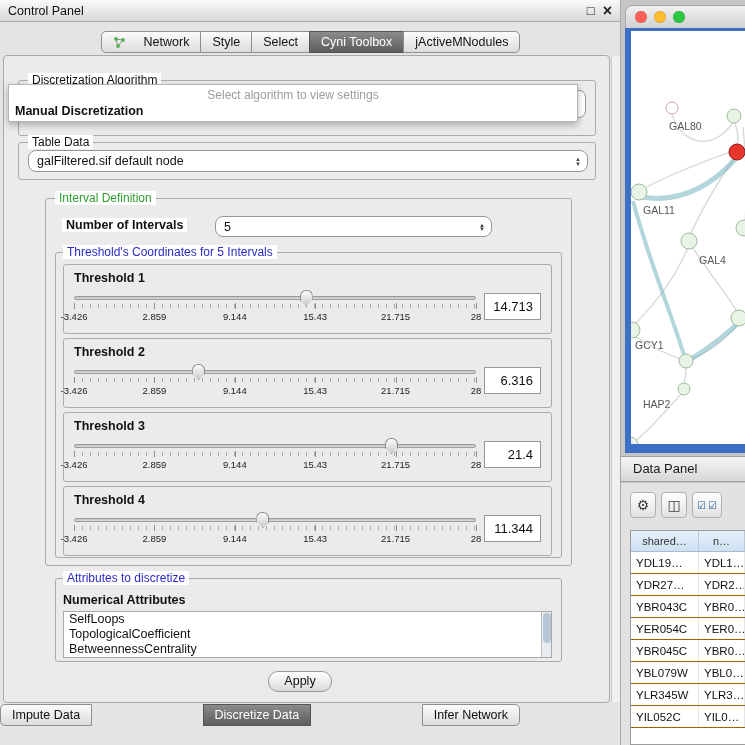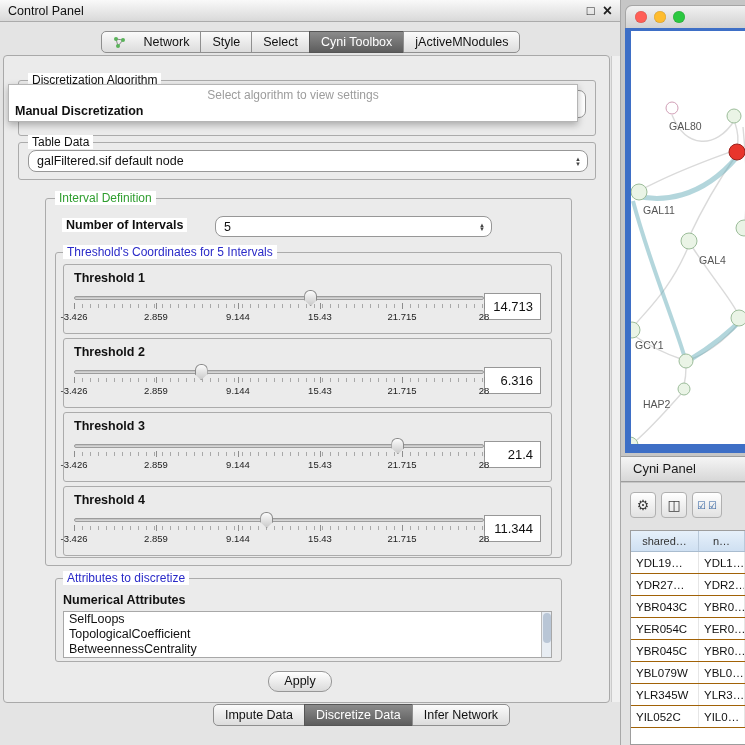--- a/index.html
+++ b/index.html
@@ -46,21 +46,21 @@
                 box-shadow:0 3px 7px rgba(0,0,0,.28);z-index:40;padding-bottom:2px}
   #algo-placeholder{font-size:12px;color:#9c9c9c;text-align:center;padding:3px 0 1px 0}
   .dd-option{font-size:12.5px;padding:1px 6px;height:16px;line-height:15px}
   .dd-option:first-child{font-weight:bold}
 
   
   .th-block{position:absolute;left:63px;width:489px;height:70px;border:1px solid #ababab;border-radius:3px;
             background:#ebebeb;padding:6px 10px;z-index:3}
   .th-label{font-weight:bold;font-size:12.5px}
   .th-row{display:flex;align-items:center;margin-top:2px}
-  .slider{position:relative;flex:1;height:38px;margin-right:0}
+  .slider{position:relative;flex:1;height:38px;margin-right:8px}
   .track{position:absolute;left:0;right:0;top:9px;height:4px;background:linear-gradient(#bdbdbd,#dedede);
          border:1px solid #9c9c9c;border-radius:3px}
   .thumb{position:absolute;top:3px;width:13px;height:16px;background:linear-gradient(#ffffff,#c7c7c7);
          box-shadow:inset 0 0 0 1px #898989;border-radius:6px 6px 2px 2px;
          clip-path:polygon(0 0,100% 0,100% 62%,50% 100%,0 62%);z-index:4}
   .minticks{position:absolute;left:0;right:0;top:17px;height:4px;
             background:repeating-linear-gradient(90deg,#a8a8a8 0 1px,transparent 1px 8px)}
   .mt{position:absolute;top:16px;width:1px;height:6px;background:#8d8d8d}
   .tl{position:absolute;top:24px;font-size:9.5px;color:#222;transform:translateX(-50%);white-space:nowrap}
   .valbox{width:57px;height:27px;background:#fff;border:1px solid #979797;font-size:13px;line-height:25px;
@@ -71,21 +71,21 @@
   #attr-list{position:absolute;left:63px;top:611px;width:489px;height:47px;background:#fff;border:1px solid #a8a8a8;
              overflow:hidden;z-index:3;padding-left:5px}
   .attr-item{font-size:12.5px;height:15px;line-height:15px;white-space:nowrap}
   #attr-scroll{position:absolute;left:541px;top:612px;width:10px;height:45px;background:#e8edf3;
                border-left:1px solid #bbb;z-index:4}
   #attr-thumb{position:absolute;left:1px;top:1px;width:8px;height:30px;background:#b9c6d6;border-radius:4px}
 
   #apply-btn{position:absolute;left:268px;top:671px;width:64px;height:21px;background:linear-gradient(#ffffff,#dadada);
              border:1px solid #979797;border-radius:10px;font-size:12.5px;text-align:center;line-height:19px;z-index:3}
 
-  #bottom-tabs{position:absolute;left:0;top:704px;width:723px;display:flex;justify-content:center;z-index:5}
+  #bottom-tabs{position:absolute;left:0;top:704px;width:520px;display:flex;justify-content:space-between;z-index:5}
 
   
   #net-window{position:absolute;left:625px;top:5px;width:128px;height:448px}
   #mac-titlebar{height:23px;background:linear-gradient(#f1f1f1,#d1d1d1);border:1px solid #a5a5a5;border-bottom:none;
                 border-radius:7px 0 0 0;display:flex;align-items:center;gap:7px;padding-left:9px}
   .tl-dot{width:12px;height:12px;border-radius:50%;box-shadow:inset 0 0 1px rgba(0,0,0,.4)}
   #net-frame{height:425px;background:#3e6fc6;padding:3px 0 9px 6px}
   #net-canvas{width:114px;height:413px;background:#fff;position:relative;overflow:hidden}
   #net-svg{position:absolute;left:0;top:0}
   .edge{fill:none;stroke:#dadada;stroke-width:1.4}
@@ -346,21 +346,21 @@
           <text x="12" y="183" class="node-label">GAL11</text>
           <text x="68" y="233" class="node-label">GAL4</text>
           <text x="4" y="318" class="node-label">GCY1</text>
           <text x="12" y="377" class="node-label">HAP2</text>
         </svg>
     </div>
   </div>
 </div>
 
 <div id="table-panel-header">
-  <span>Cyni Panel</span>
+  <span>Data Panel</span>
 </div>
 <div id="table-panel-body">
   <div id="tp-toolbar">
     <div class="tp-btn">
       <span>⚙</span>
     </div>
     <div class="tp-btn">
       <span>◫</span>
     </div>
     <div class="tp-btn">

